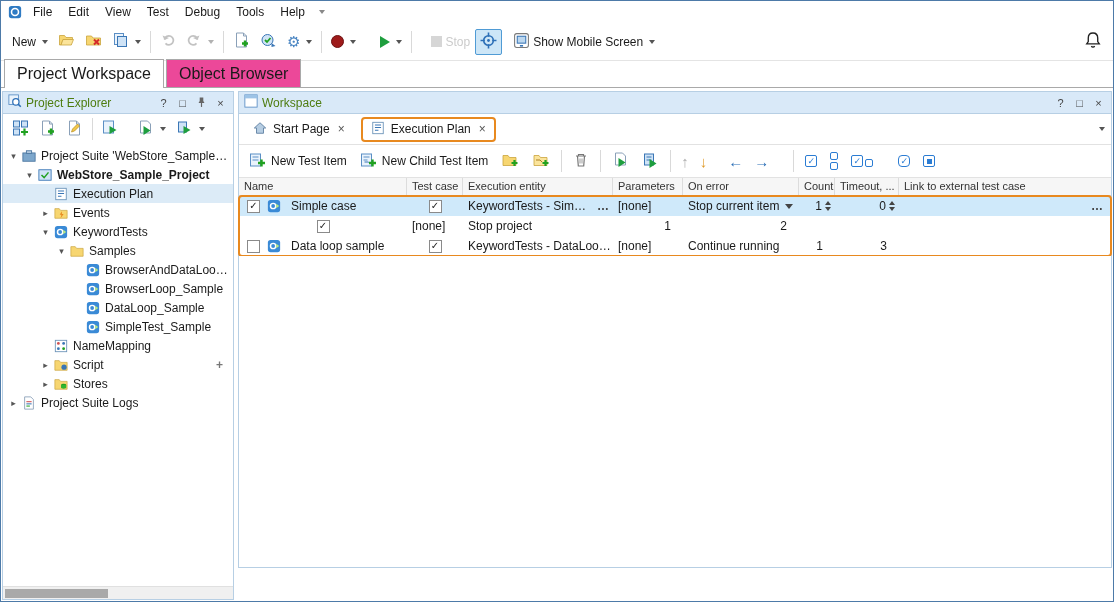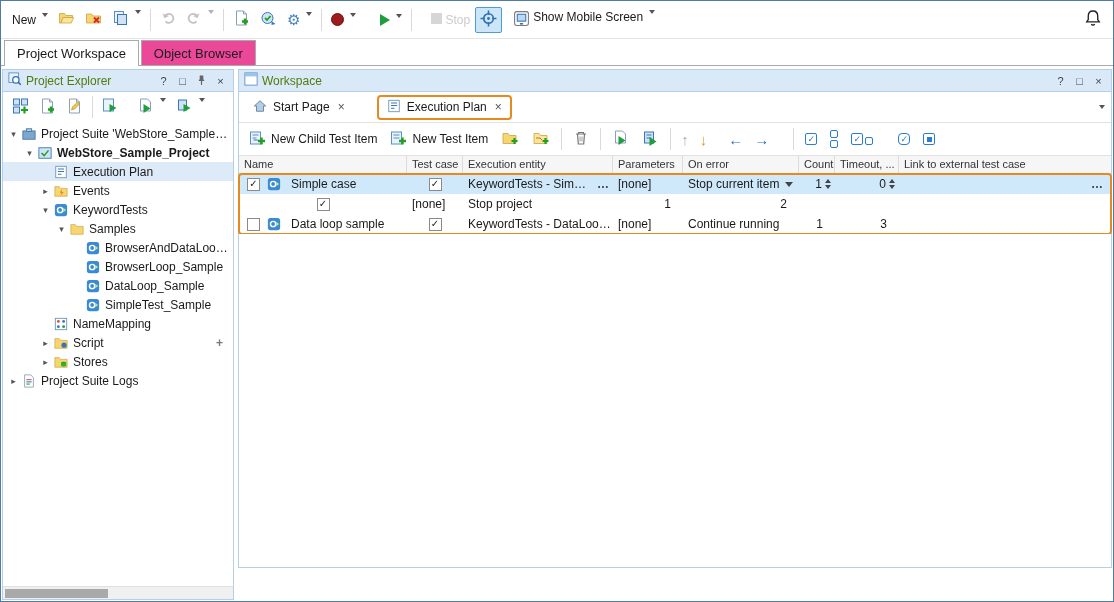--- a/index.html
+++ b/index.html
@@ -9,34 +9,34 @@
 
   
   .menubar{height:22px;display:flex;align-items:center;padding:0 6px;background:#fff}
   .appicon{width:16px;height:16px;display:flex;align-items:center;justify-content:center;margin-right:2px}
   .menu-item{padding:3px 8px;cursor:default}
   .dd{width:0;height:0;border-left:3.5px solid transparent;border-right:3.5px solid transparent;border-top:4px solid #555;margin-left:3px}
   .dd.lite{border-top-color:#888}
 
   
   .toolbar{height:38px;display:flex;align-items:center;padding:0 6px;background:#fff;border-bottom:1px solid #e4e4e4}
-  .tbtn{display:flex;align-items:flex-start;gap:3px;padding:3px 5px;border-radius:2px}
+  .tbtn{display:flex;align-items:center;gap:3px;padding:3px 5px;border-radius:2px}
   .tbtn.disabled{opacity:.45}
   .tbtn.active-toggle{background:#cde6f7;border:1px solid #4f9bd5;padding:2px 4px}
   .sep{width:1px;height:22px;background:#d9d9d9;margin:0 4px;flex:none}
   .glyphicon{font-size:15px;line-height:1}
   .rec{width:13px;height:13px;border-radius:50%;background:#9e1b1b;border:1px solid #6d1111}
   .play{width:0;height:0;border-top:6px solid transparent;border-bottom:6px solid transparent;border-left:10px solid #1e9e3e}
   .stopsq{width:11px;height:11px;background:#a6a6a6}
   .spacer{flex:1}
   .graytext{color:#8a8a8a}
 
   
   .doctabs{height:27px;display:flex;align-items:flex-end;padding:0 3px;border-bottom:1px solid #a9a9a9;background:#fff}
-  .doctab{padding:5px 12px 4px;border:1px solid #a9a9a9;border-bottom:none;margin-right:2px;font-size:13px}
+  .doctab{padding:5px 12px 4px;border:1px solid #a9a9a9;border-bottom:none;margin-right:2px;font-size:16px}
   .doctab.active{background:#fff;position:relative;top:1px;padding-bottom:5px}
   .doctab.inactive{background:#ec4899}
 
   
   .content{flex:1;display:flex;min-height:0;padding:3px 1px 1px 1px;background:#fff}
   .left-panel{width:232px;flex:none;display:flex;flex-direction:column;border:1px solid #b7cfe4;background:#fff}
   .right-panel{flex:1;margin-left:4px;margin-bottom:32px;border:1px solid #b7cfe4;display:flex;flex-direction:column;min-width:0;background:#fff}
 
   .phead{height:22px;background:#d9e9f8;display:flex;align-items:center;padding:0 5px;gap:4px;border-bottom:1px solid #b7cfe4;flex:none}
   .phead .ptitle{flex:1;font-size:12px;color:#4d7c0f}
@@ -50,21 +50,21 @@
   .tglyph{width:13px;flex:none;text-align:center;color:#555;font-size:9px}
   .ticon{width:17px;height:15px;flex:none;display:flex;align-items:center;justify-content:center;margin-right:4px}
   .tlabel{overflow:hidden;text-overflow:ellipsis}
   .bold .tlabel{font-weight:bold}
   .lvl0{padding-left:4px}.lvl1{padding-left:20px}.lvl2{padding-left:36px}.lvl3{padding-left:52px}.lvl4{padding-left:68px}
   .quickadd{margin-left:auto;margin-right:10px;color:#777;font-weight:bold}
   .hscroll{height:13px;background:#f0f0f0;position:relative;flex:none;border-top:1px solid #e0e0e0}
   .hthumb{position:absolute;left:2px;top:2px;width:103px;height:9px;background:#a9a9a9}
 
   
-  .wstabs{height:31px;display:flex;align-items:center;padding:2px 6px;gap:24px;border-bottom:1px solid #e2e2e2;flex:none}
+  .wstabs{height:31px;display:flex;align-items:center;padding:2px 6px;gap:8px;border-bottom:1px solid #e2e2e2;flex:none}
   .wstab{display:flex;align-items:center;gap:6px;padding:4px 8px}
   .wstab.active{border:2px solid #e8891f;border-radius:4px;padding:2px 8px;background:#fff}
   .tabclose{color:#555;font-size:12px;margin-left:2px}
   .tablist-dd{margin-left:auto}
 
   .wstb{height:33px;display:flex;align-items:center;padding:0 4px;gap:1px;border-bottom:1px solid #e2e2e2;flex:none}
   .wsbtn{display:flex;align-items:center;gap:5px;padding:3px 6px;white-space:nowrap}
   .arrow{font-size:15px;font-weight:bold;padding:0 5px}
   .a-up{color:#b0b0b0}.a-down{color:#e09c2d}.a-left{color:#2c6fb7}.a-right{color:#2c6fb7}
   .cbx{width:12px;height:12px;border:1.5px solid #2b7cd3;background:#fff;color:#2b7cd3;font-size:9px;line-height:1;display:flex;align-items:center;justify-content:center;border-radius:2px}
@@ -97,20 +97,36 @@
   .spin{display:flex;flex-direction:column;margin-left:3px}
   .su{display:block;width:0;height:0;border-left:3px solid transparent;border-right:3px solid transparent;border-bottom:4px solid #444;margin-bottom:2px}
   .sd{display:block;width:0;height:0;border-left:3px solid transparent;border-right:3px solid transparent;border-top:4px solid #444}
   .gridrest{flex:1;background:#fff}
 </style>
 </head>
 <body>
 
 <div class="window">
 
+  <div class="menubar">
+    <span class="appicon">
+      <svg width="14" height="14" viewBox="0 0 16 16">
+          <rect x="1" y="1" width="14" height="14" rx="3" fill="#2f7bc3"></rect>
+          <circle cx="8" cy="8" r="4" fill="none" stroke="#fff" stroke-width="1.8"></circle>
+        </svg>
+    </span>
+    <span class="menu-item">File</span>
+    <span class="menu-item">Edit</span>
+    <span class="menu-item">View</span>
+    <span class="menu-item">Test</span>
+    <span class="menu-item">Debug</span>
+    <span class="menu-item">Tools</span>
+    <span class="menu-item">Help</span>
+    <span class="dd lite" style="margin-left:6px"></span>
+  </div>
 
   <div class="toolbar">
     <span class="tbtn">
       <span>New</span>
         <span class="dd"></span>
     </span>
     <span class="tbtn">
       <span><svg width="17" height="16" viewBox="0 0 16 16">
             <path d="M1 3.5h5l1.5 2H14v2H4.5L2.5 13H1z" fill="#f7d671" stroke="#caa53d" stroke-width=".8"></path>
             <path d="M2.5 13l2-5.5H15L12.8 13z" fill="#fbe49b" stroke="#caa53d" stroke-width=".8"></path>
@@ -457,33 +473,33 @@
           <span>Execution Plan</span>
           <span class="tabclose">×</span>
         </span>
         <span class="tablist-dd dd"></span>
       </div>
 
       <div class="wstb">
         <span class="wsbtn">
           <span><svg width="17" height="16" viewBox="0 0 16 16">
                 <rect x="1" y="2" width="10" height="12" fill="#eaf3fc" stroke="#5b8fc5"></rect>
+                <path d="M3 5h6M3 8h6" stroke="#5b8fc5"></path>
+                <path d="M12 7.5v7M8.5 11h7" stroke="#21a121" stroke-width="2.4"></path>
+              </svg></span>
+          <span>New Test Item</span>
+        </span>
+        <span class="wsbtn">
+          <span><svg width="17" height="16" viewBox="0 0 16 16">
+                <rect x="1" y="2" width="10" height="12" fill="#eaf3fc" stroke="#5b8fc5"></rect>
                 <path d="M3 5h6M3 8h4" stroke="#5b8fc5"></path>
                 <path d="M4 10h4l2 2" fill="none" stroke="#3a76b5"></path>
                 <path d="M12 7.5v7M8.5 11h7" stroke="#21a121" stroke-width="2.4"></path>
               </svg></span>
           <span>New Child Test Item</span>
-        </span>
-        <span class="wsbtn">
-          <span><svg width="17" height="16" viewBox="0 0 16 16">
-                <rect x="1" y="2" width="10" height="12" fill="#eaf3fc" stroke="#5b8fc5"></rect>
-                <path d="M3 5h6M3 8h6" stroke="#5b8fc5"></path>
-                <path d="M12 7.5v7M8.5 11h7" stroke="#21a121" stroke-width="2.4"></path>
-              </svg></span>
-          <span>New Test Item</span>
         </span>
         <span class="wsbtn">
             <span><svg width="18" height="16" viewBox="0 0 16 16">
                 <path d="M1 3.5h5l1.5 2H14v8H1z" fill="#f7d671" stroke="#caa53d" stroke-width=".8"></path>
                 <path d="M12.5 8v6M9.5 11h6" stroke="#21a121" stroke-width="2.2"></path>
               </svg></span>
           </span>
         <span class="wsbtn">
             <span><svg width="18" height="16" viewBox="0 0 16 16">
                 <path d="M1 3.5h5l1.5 2H14v8H1z" fill="#fbe49b" stroke="#caa53d" stroke-width=".8"></path>

